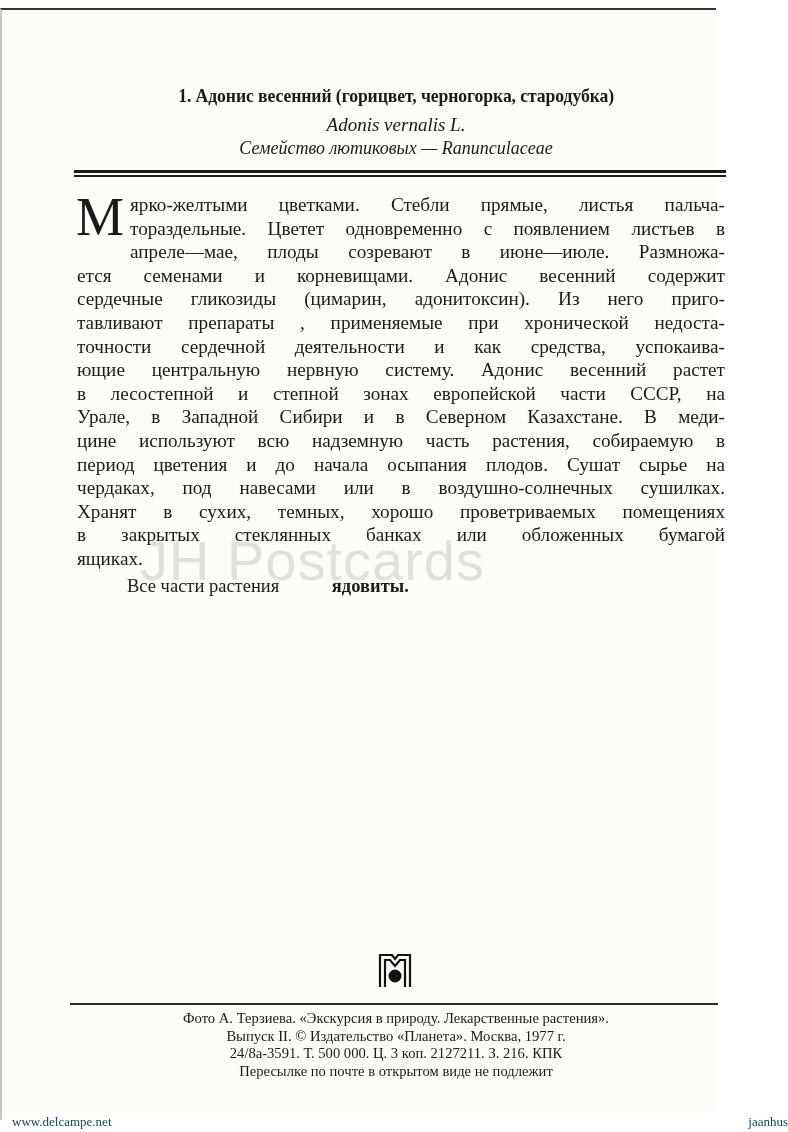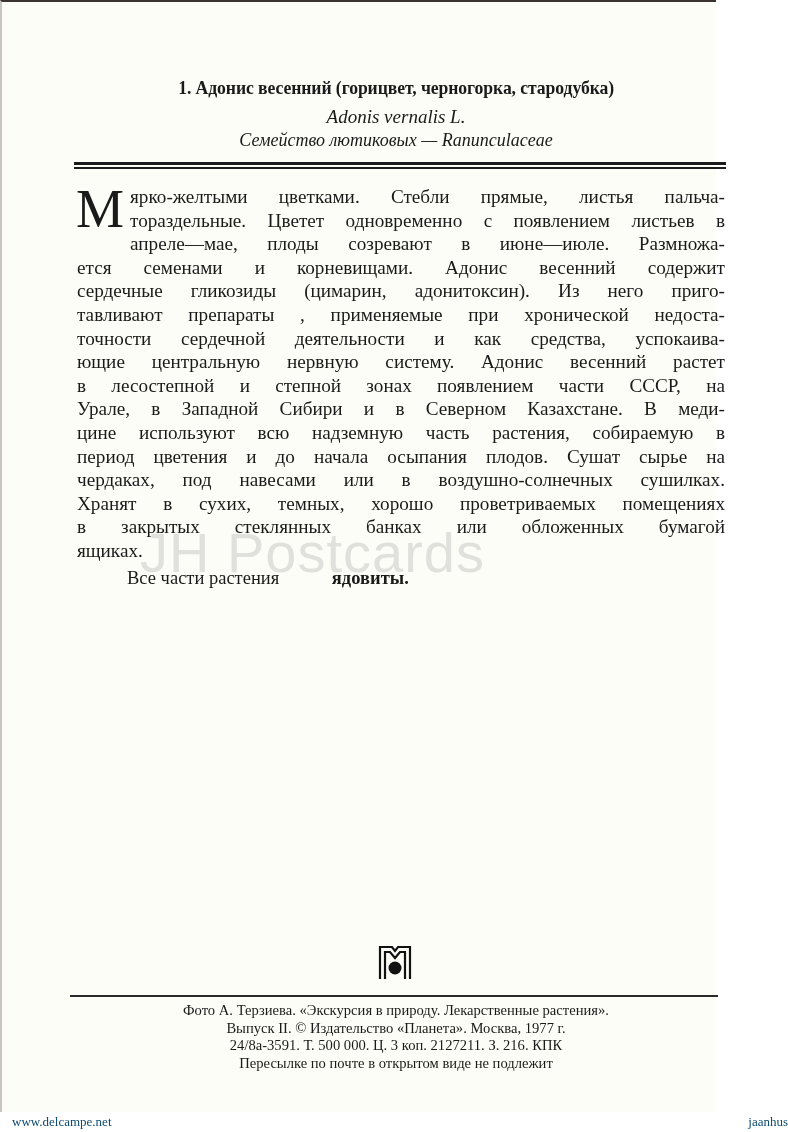--- a/index.html
+++ b/index.html
@@ -3,21 +3,21 @@
   <meta charset="utf-8">
   <style>
     html, body { margin: 0; padding: 0; }
     body {
       width: 788px; height: 1132px; position: relative; overflow: hidden;
       background: #ffffff;
       font-family: "Liberation Serif", "DejaVu Serif", serif;
       color: #1a1a1a;
     }
     .card {
-      position: absolute; left: 0; top: 0; width: 716px; height: 1112px;
+      position: absolute; left: 0; top: 8px; width: 716px; height: 1112px;
       background: #fdfdf8;
       border-top: 2px solid #3a3330;
       border-left: 2px solid #c9c6c0;
       box-sizing: border-box;
     }
     .title {
       position: absolute; left: 0; width: 788px; top: 75px;
       text-align: center; font-weight: bold; font-size: 19px; letter-spacing: -0.1px;
       transform: scaleX(0.93); transform-origin: 395px 0;
     }
@@ -87,21 +87,21 @@
   <div class="body-text">
     <span class="dropcap">М</span>
     <span class="line">ярко-желтыми цветками. Стебли прямые, листья пальча-</span>
     <span class="line">тораздельные. Цветет одновременно с появлением листьев в</span>
     <span class="line">апреле—мае, плоды созревают в июне—июле. Размножа-</span>
     <span class="line">ется семенами и корневищами. Адонис весенний содержит</span>
     <span class="line">сердечные гликозиды (цимарин, адонитоксин). Из него приго-</span>
     <span class="line">тавливают препараты , применяемые при хронической недоста-</span>
     <span class="line">точности сердечной деятельности и как средства, успокаива-</span>
     <span class="line">ющие центральную нервную систему. Адонис весенний растет</span>
-    <span class="line">в лесостепной и степной зонах появлением части СССР, на</span>
+    <span class="line">в лесостепной и степной зонах европейской части СССР, на</span>
     <span class="line">Урале, в Западной Сибири и в Северном Казахстане. В меди-</span>
     <span class="line">цине используют всю надземную часть растения, собираемую в</span>
     <span class="line">период цветения и до начала осыпания плодов. Сушат сырье на</span>
     <span class="line">чердаках, под навесами или в воздушно-солнечных сушилках.</span>
     <span class="line">Хранят в сухих, темных, хорошо проветриваемых помещениях</span>
     <span class="line">в закрытых стеклянных банках или обложенных бумагой</span>
     <span class="line last">ящиках.</span>
   </div>
 
   <div class="watermark">JH Postcards</div>

